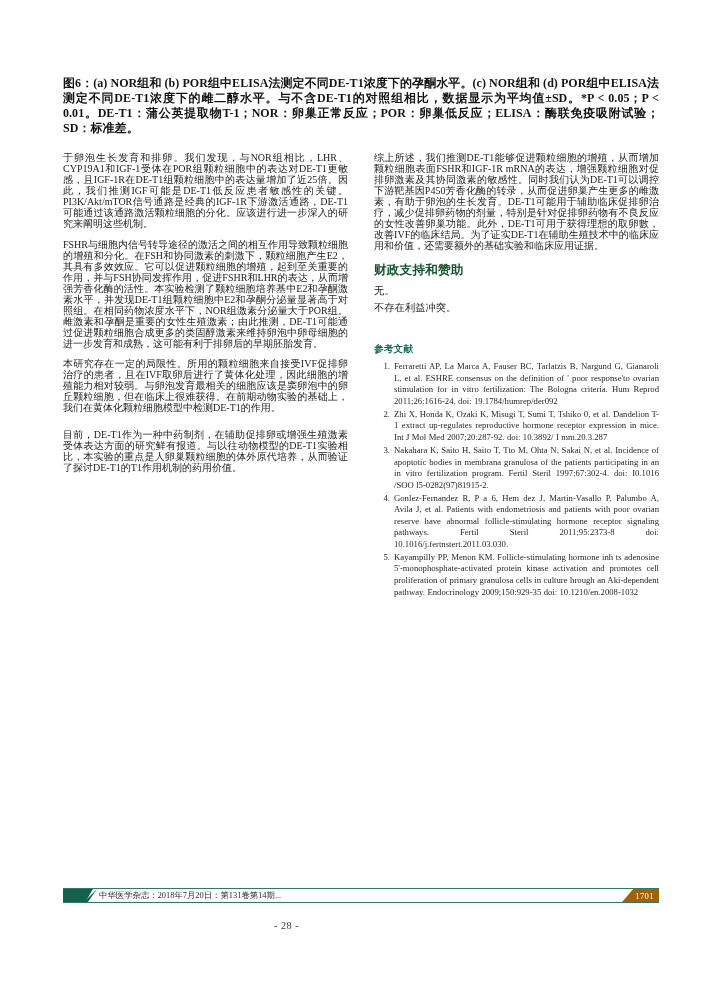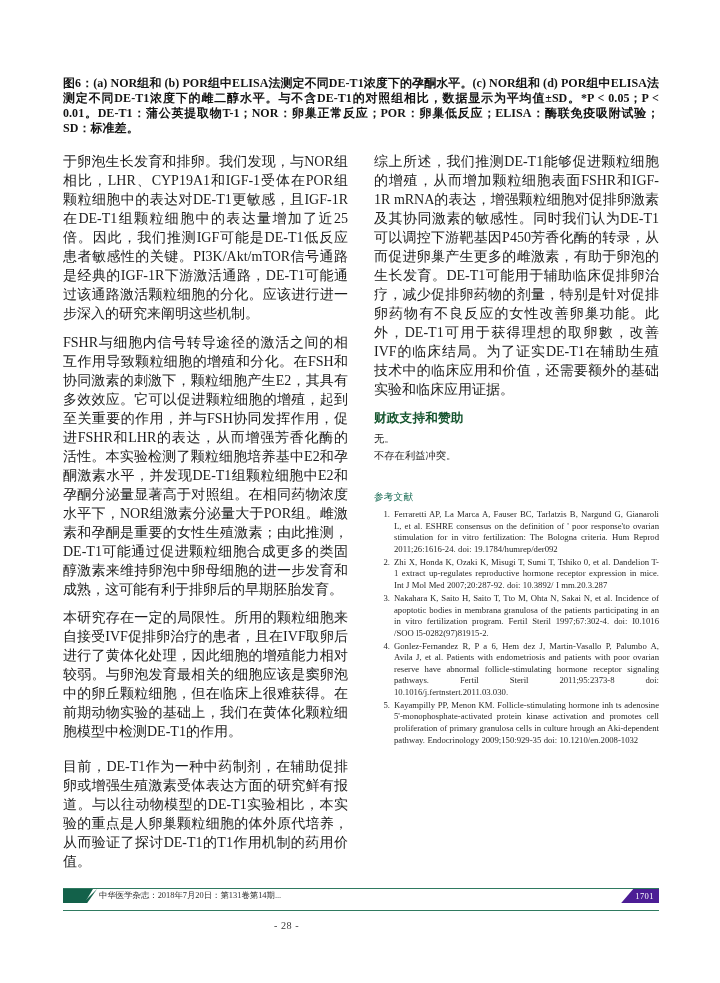--- a/index.html
+++ b/index.html
@@ -49,43 +49,43 @@
   .col {
     position: absolute;
     top: 0;
     width: 285px;
   }
   .col-left  { left: 0px; }
   .col-right { left: 311px; }
 
   p.body-para {
     margin: 0 0 9.5px 0;
-    font-size: 14px;
-    line-height: 19px;
+    font-size: 10px;
+    line-height: 11px;
     text-align: justify;
     text-justify: inter-ideograph;
     color: #1c1c1c;
   }
   p.body-para.tight { margin-bottom: 0; margin-top: 16px; }
 
   
   h2.section-head {
     margin: 14px 0 5px 0;
     font-size: 12.6px;
     line-height: 16px;
     font-weight: bold;
     color: #14532d;
     letter-spacing: 0.2px;
   }
   h2.section-head.first { margin-top: 11px; }
   h2.refs-head {
     margin: 27px 0 6px 0;
     font-size: 9.6px;
     line-height: 13px;
-    font-weight: normal;
+    font-weight: bold;
     color: #176a53;
     letter-spacing: 0.2px;
   }
   p.short-note {
     margin: 0 0 2px 0;
     font-size: 10.3px;
     line-height: 15.1px;
     color: #1c1c1c;
   }
 
@@ -117,21 +117,21 @@
     line-height: 11.55px;
     color: #272727;
   }
 
   
   .footer-bar {
     position: absolute;
     left: 63px;
     top: 888px;
     width: 596px;
-    height: 23px;
+    height: 15px;
   }
   .footer-bar .rule-top {
     position: absolute;
     left: 0; top: 0;
     width: 596px;
     height: 1px;
     background: #2f7a60;
   }
   .footer-bar .rule-bottom {
     position: absolute;
@@ -162,21 +162,21 @@
     top: 2px;
     font-size: 8.4px;
     line-height: 12px;
     color: #2a2a2a;
     white-space: nowrap;
   }
   .footer-bar .page-tab {
     position: absolute;
     right: 0; top: 1px;
     height: 14px;
-    background: #4c1d95;
+    background: #a16207;
     padding: 0 5px 0 14px;
     color: #ffffff;
     font-size: 8.6px;
     line-height: 14px;
     letter-spacing: 0.4px;
     clip-path: polygon(12px 0, 100% 0, 100% 100%, 0 100%);
   }
   .folio {
     position: absolute;
     left: 0;

